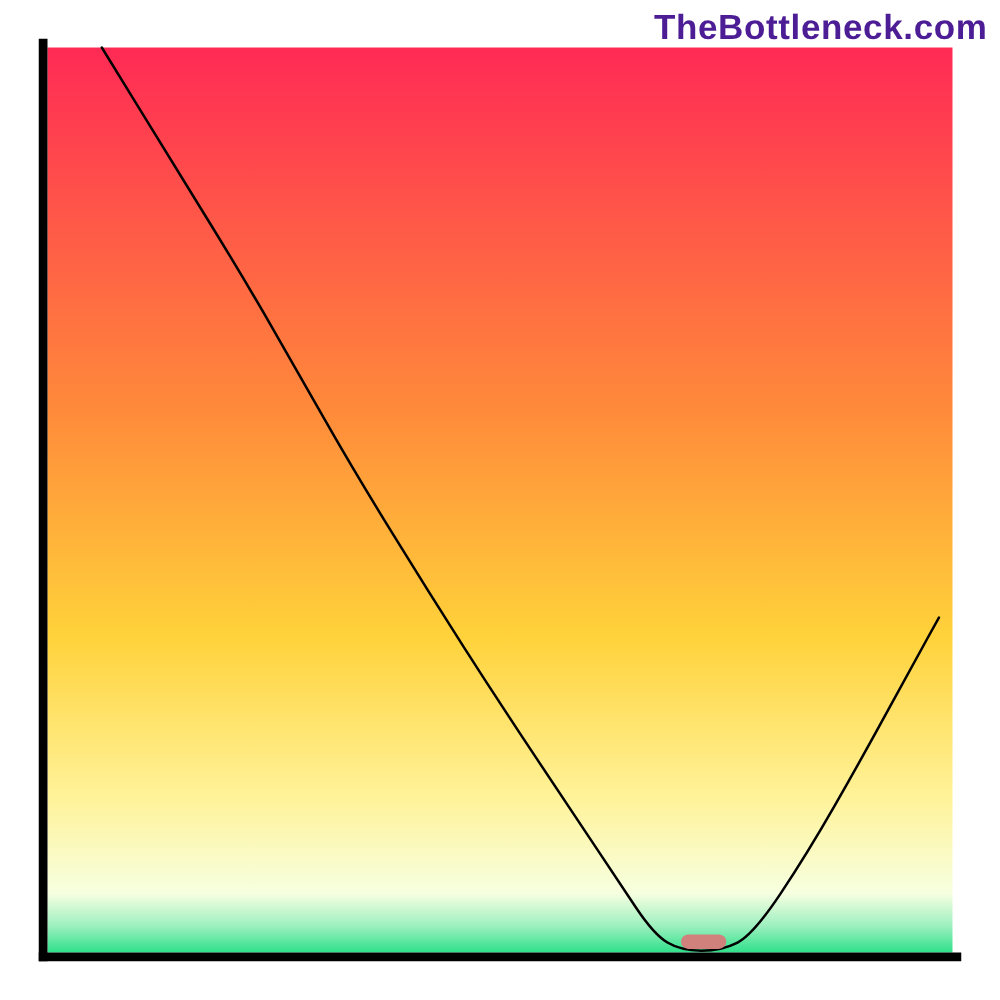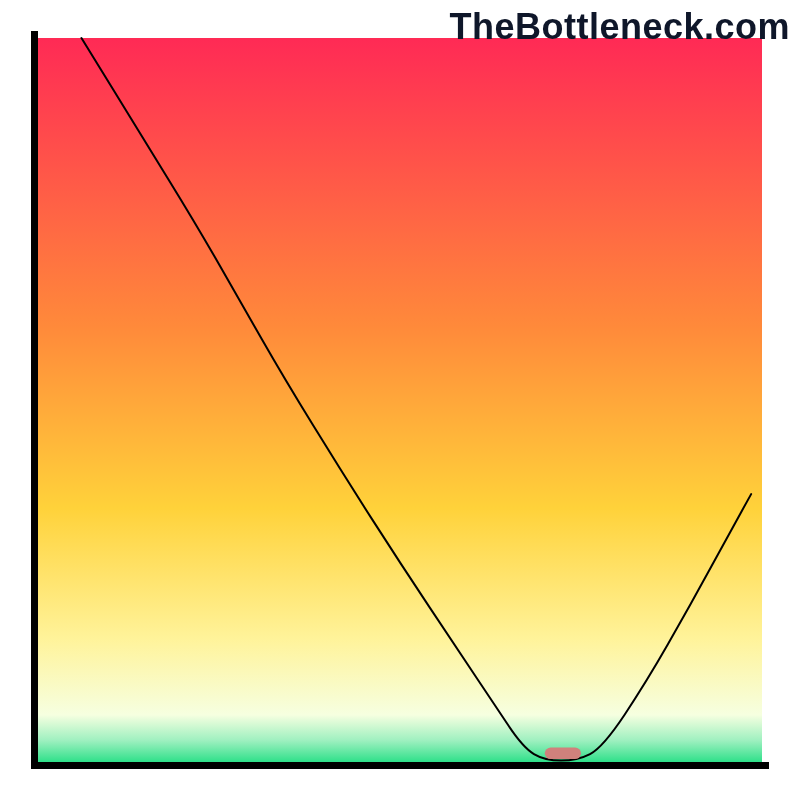--- a/index.html
+++ b/index.html
@@ -13,23 +13,23 @@
   .chart-container {
     position: relative;
     width: 800px;
     height: 800px;
   }
   .watermark {
     position: absolute;
     top: 6px;
     right: 10px;
     font-family: Arial, Helvetica, sans-serif;
-    font-size: 36px;
+    font-size: 28px;
     font-weight: 600;
-    color: #0f172a;
+    color: #4c1d95;
     letter-spacing: 0.5px;
     z-index: 10;
   }
   svg.chart-svg {
     position: absolute;
     top: 0;
     left: 0;
   }
 </style>
 </head>

